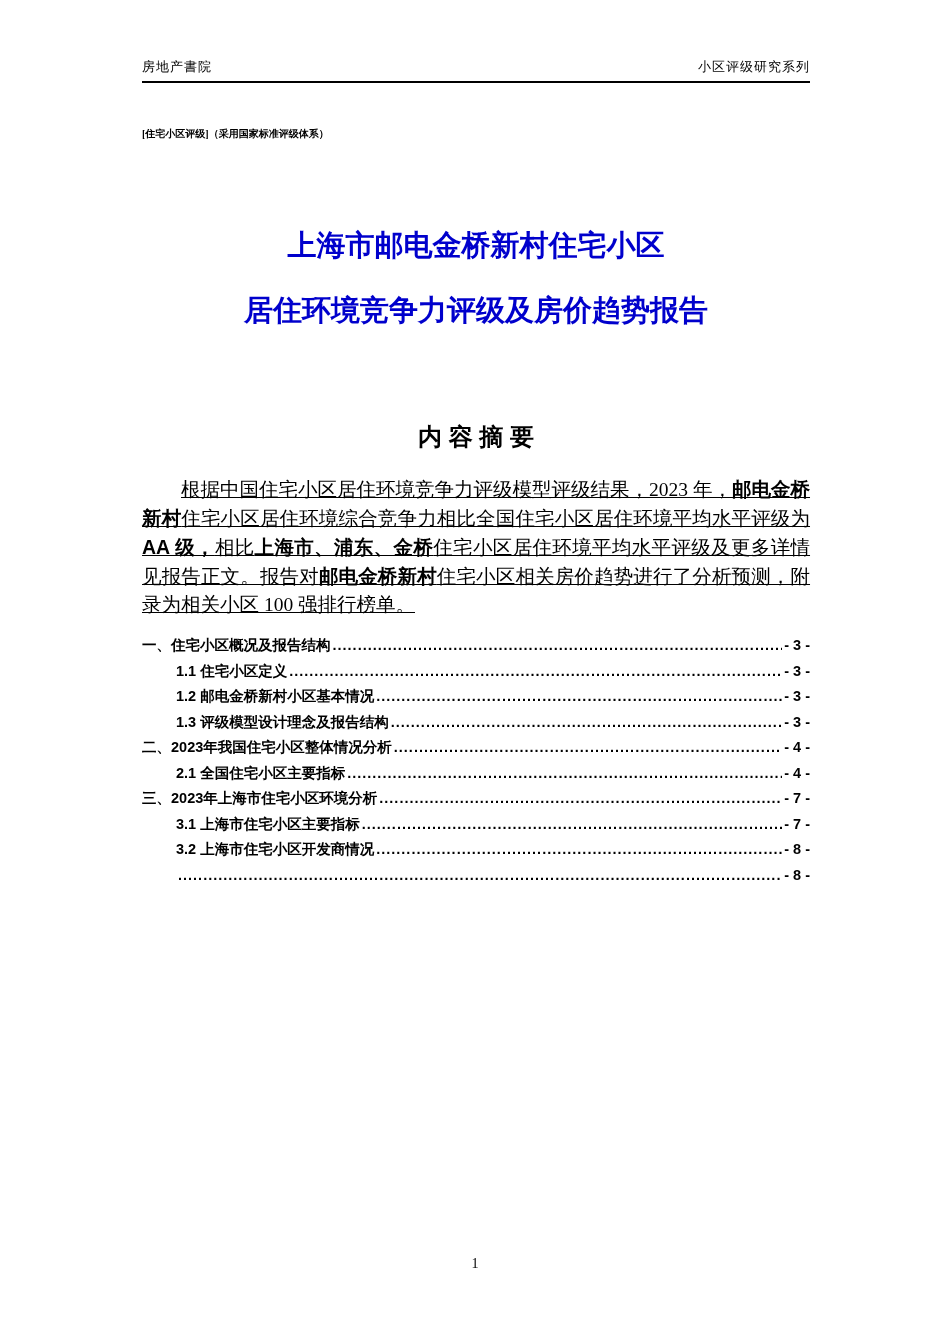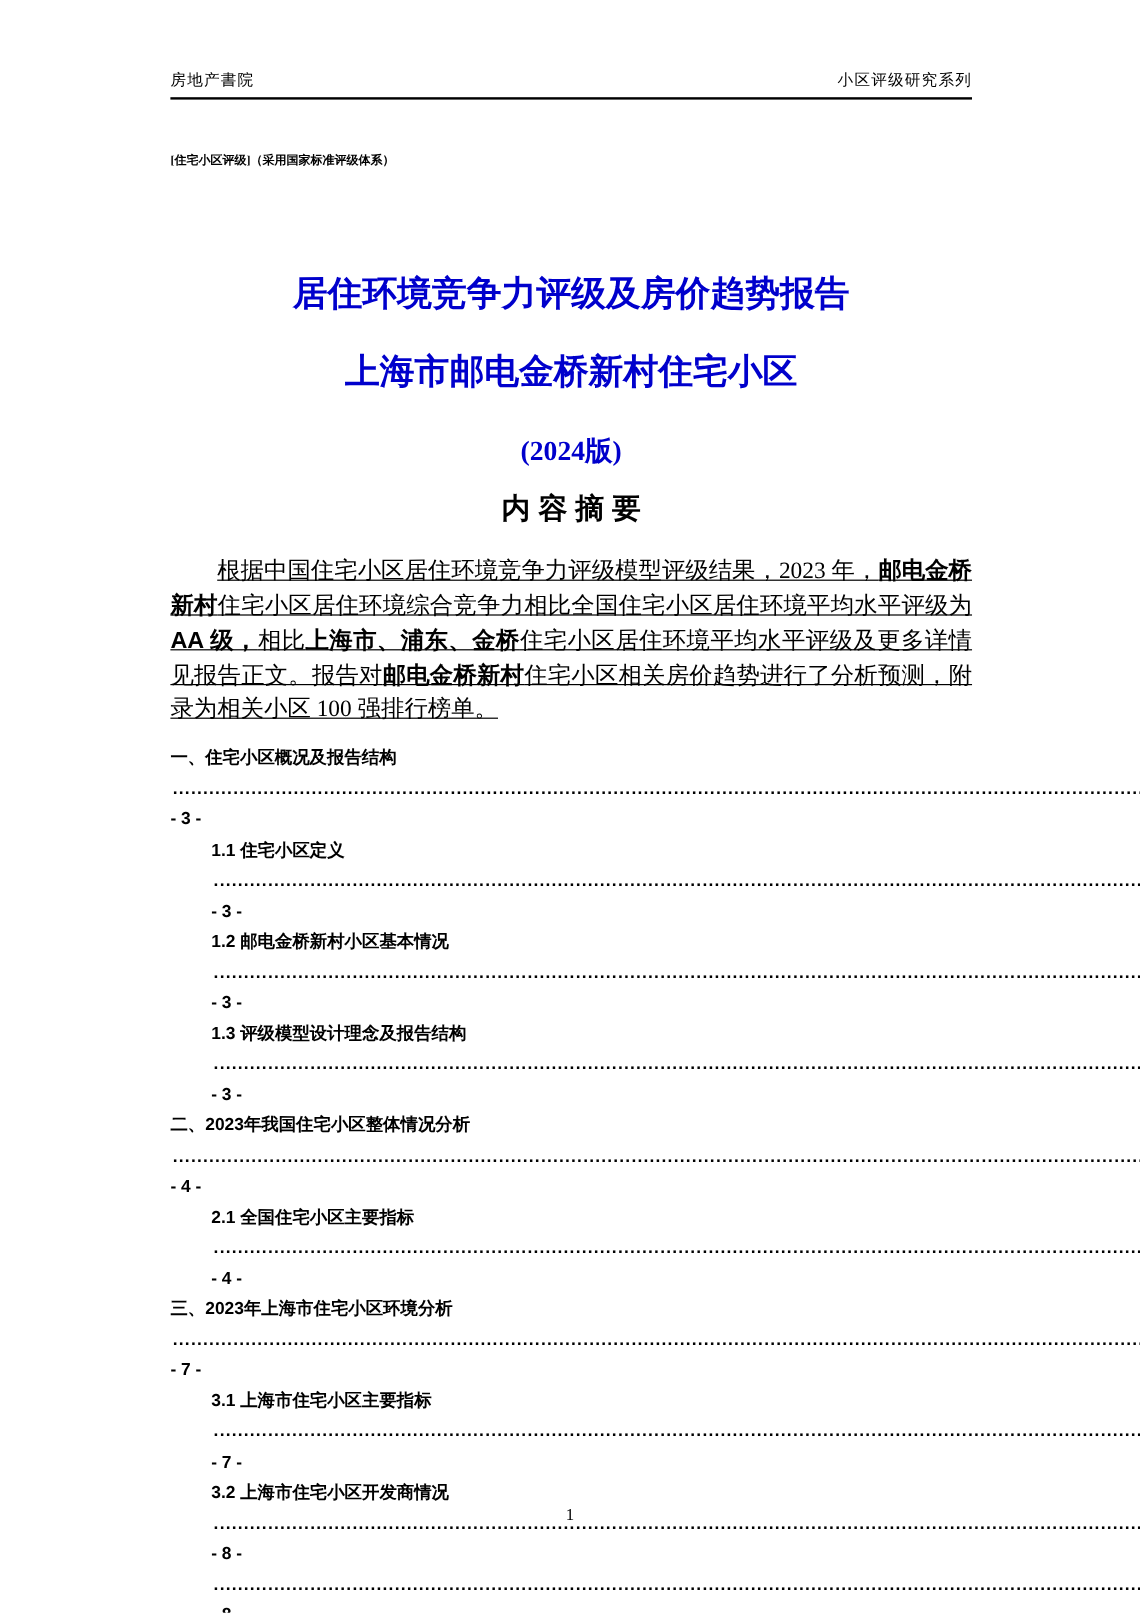--- a/index.html
+++ b/index.html
@@ -43,21 +43,21 @@
   }
   .title-line { font-size: 29px; }
   .title-edition { font-size: 23px; }
   
   .section-heading {
     text-align: center;
     font-weight: bold;
     font-size: 24px;
     font-family: "Liberation Sans", "DejaVu Sans", sans-serif;
   }
-  .abstract-heading { }
+  .abstract-heading { margin-top: 78px; }
   .abstract {
     margin-top: 22px;
     font-size: 19.5px;
     line-height: 28px;
     text-align: justify;
     text-indent: 2em;
     text-decoration: underline;
   }
   .abstract b { font-family: "Liberation Sans", "DejaVu Sans", sans-serif; }
   
@@ -66,21 +66,20 @@
     margin-top: 14px;
     font-weight: bold;
     font-size: 14.5px;
     font-family: "Liberation Sans", "DejaVu Sans", sans-serif;
   }
   .toc-row {
     display: flex;
     align-items: flex-start;
     line-height: 25.5px;
     cursor: pointer;
-    flex-direction: column;
   }
   .toc-row.level-2 { padding-left: 34px; }
   .toc-label { white-space: nowrap; }
   .toc-leader {
     flex: 1;
     overflow: hidden;
     white-space: nowrap;
     margin: 0 2px;
   }
   .toc-leader::after {
@@ -105,23 +104,22 @@
 
   <header class="doc-header">
     <span>房地产書院</span>
     <span>小区评级研究系列</span>
   </header>
   <div class="header-rule"></div>
 
   <p class="tagline">[住宅小区评级]（采用国家标准评级体系）</p>
 
   <div class="title-block title-blue" style="color: rgb(0, 0, 204);">
+    <div class="title-line">上海市邮电金桥新村住宅小区</div>
     <div class="title-line">居住环境竞争力评级及房价趋势报告</div>
-    <div class="title-line">上海市邮电金桥新村住宅小区</div>
-    <div class="title-edition">(2024版)</div>
   </div>
 
   <h2 class="section-heading abstract-heading">内 容 摘 要</h2>
 
   <p class="abstract" id="abstract-text"><span>根据中国住宅小区居住环境竞争力评级模型评级结果，2023 年，</span><b>邮电金桥新村</b><span>住宅小区居住环境综合竞争力相比全国住宅小区居住环境平均水平评级为</span><b>AA 级，</b><span>相比</span><b>上海市、浦东、金桥</b><span>住宅小区居住环境平均水平评级及更多详情见报告正文。报告对</span><b>邮电金桥新村</b><span>住宅小区相关房价趋势进行了分析预测，附录为相关小区 100 强排行榜单。</span></p>
 
 
   <nav class="toc" id="toc-list">
       <div class="toc-row level-1">
         <span class="toc-label">一、住宅小区概况及报告结构</span>

